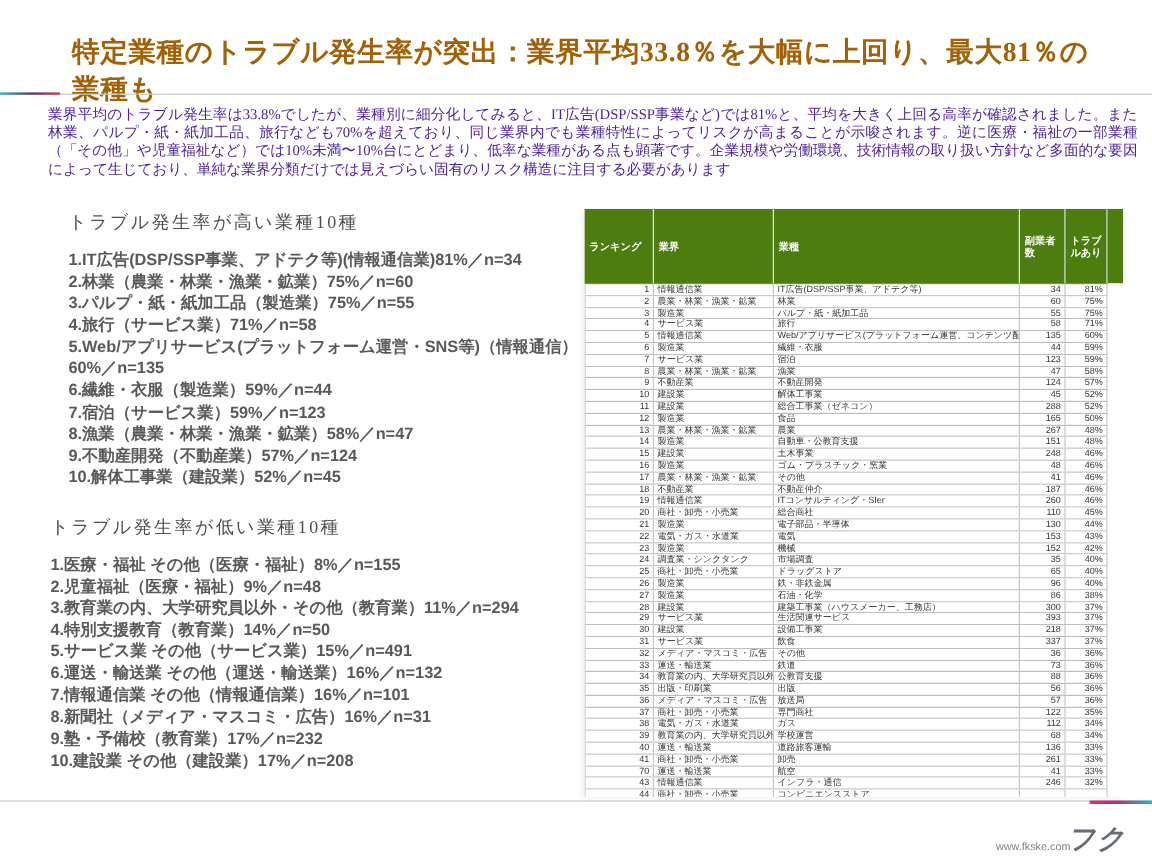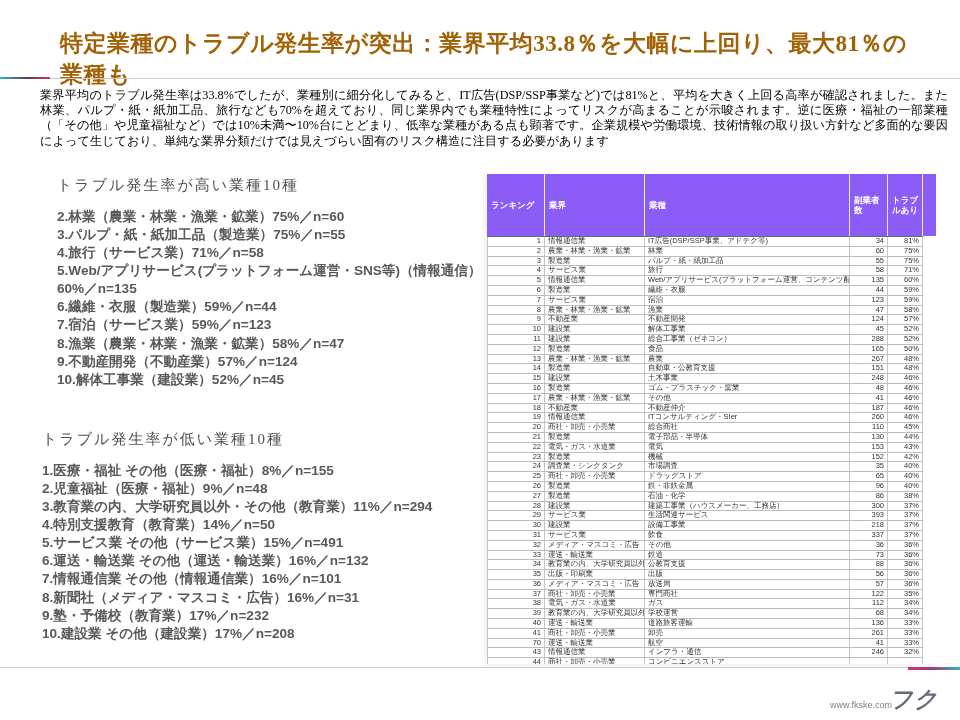--- a/index.html
+++ b/index.html
@@ -14,42 +14,42 @@
     font-weight:bold; font-size:23px; color:#a16207; letter-spacing:0.5px;
   }
   .top-rule { position:absolute; left:0; top:77px; width:960px; height:2px; }
   .top-rule .accent { position:absolute; left:0; top:0; width:50px; height:2px;
     background:linear-gradient(90deg,#2fb4c9 0%,#5a3a5e 55%,#d6336c 100%); }
   .top-rule .gray { position:absolute; left:50px; top:0; width:910px; height:1px; background:#c9c9c9; margin-top:1px; }
 
   .intro {
     position:absolute; left:40px; top:88px; width:908px;
     font-family:"Liberation Serif","DejaVu Serif",serif;
-    font-size:12.2px; line-height:15.2px; color:#000000; text-align:justify;
+    font-size:12.2px; line-height:15.2px; color:#4c1d95; text-align:justify;
   }
 
   .section-heading {
     font-family:"Liberation Serif","DejaVu Serif",serif;
     font-size:15px; color:#4f4f4f; letter-spacing:2px;
   }
   .rank-list { margin-top:13px; list-style:none; }
   .rank-list li {
     font-size:13.6px; font-weight:bold; color:#595959; line-height:1.33;
   }
   .high-section { position:absolute; left:57px; top:176px; width:432px; }
   .low-section  { position:absolute; left:42px; top:430px; width:446px; }
 
   .table-wrap {
     position:absolute; left:487px; top:174px; width:449px; height:490px;
     overflow:hidden; background:#ffffff;
     box-shadow:-3px 2px 4px rgba(0,0,0,0.06);
   }
   .thead { display:flex; width:449px; height:62px; }
   .thead .th {
-    background:#8b5cf6; color:#ffffff; font-weight:bold; font-size:8.5px;
+    background:#4d7c0f; color:#ffffff; font-weight:bold; font-size:8.5px;
     line-height:10px; display:flex; align-items:center; padding:2px 2px 2px 4px;
     border-right:1px solid #e8eef2; overflow:hidden;
   }
   .thead .th:last-child { border-right:none; }
   .tbody { width:436px; border-top:1px solid #6b6b6b; }
   .tr { display:flex; width:436px; height:9.8px; border-bottom:1px solid #bdbdbd; background:#ffffff; }
   .tr .td {
     font-size:7.5px; line-height:8.6px; color:#333333; padding:0 3px;
     white-space:nowrap; overflow:hidden; border-right:1px solid #c6c6c6;
   }
@@ -81,20 +81,21 @@
 <div class="top-rule">
   <div class="accent"></div>
   <div class="gray"></div>
 </div>
 
 <div class="intro">業界平均のトラブル発生率は33.8%でしたが、業種別に細分化してみると、IT広告(DSP/SSP事業など)では81%と、平均を大きく上回る高率が確認されました。また林業、パルプ・紙・紙加工品、旅行なども70%を超えており、同じ業界内でも業種特性によってリスクが高まることが示唆されます。逆に医療・福祉の一部業種（「その他」や児童福祉など）では10%未満〜10%台にとどまり、低率な業種がある点も顕著です。企業規模や労働環境、技術情報の取り扱い方針など多面的な要因によって生じており、単純な業界分類だけでは見えづらい固有のリスク構造に注目する必要があります</div>
 
 <div class="high-section">
   <div class="section-heading">トラブル発生率が高い業種10種</div>
   <ul class="rank-list">
+      <li>1.IT広告(DSP/SSP事業、アドテク等)(情報通信業)81%／n=34</li>
       <li>2.林業（農業・林業・漁業・鉱業）75%／n=60</li>
       <li>3.パルプ・紙・紙加工品（製造業）75%／n=55</li>
       <li>4.旅行（サービス業）71%／n=58</li>
       <li>5.Web/アプリサービス(プラットフォーム運営・SNS等)（情報通信）60%／n=135</li>
       <li>6.繊維・衣服（製造業）59%／n=44</li>
       <li>7.宿泊（サービス業）59%／n=123</li>
       <li>8.漁業（農業・林業・漁業・鉱業）58%／n=47</li>
       <li>9.不動産開発（不動産業）57%／n=124</li>
       <li>10.解体工事業（建設業）52%／n=45</li>
     </ul>

